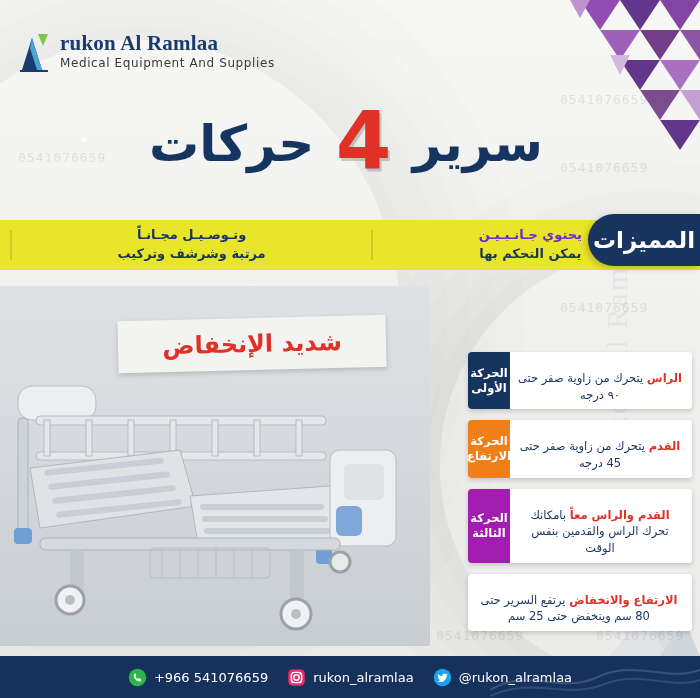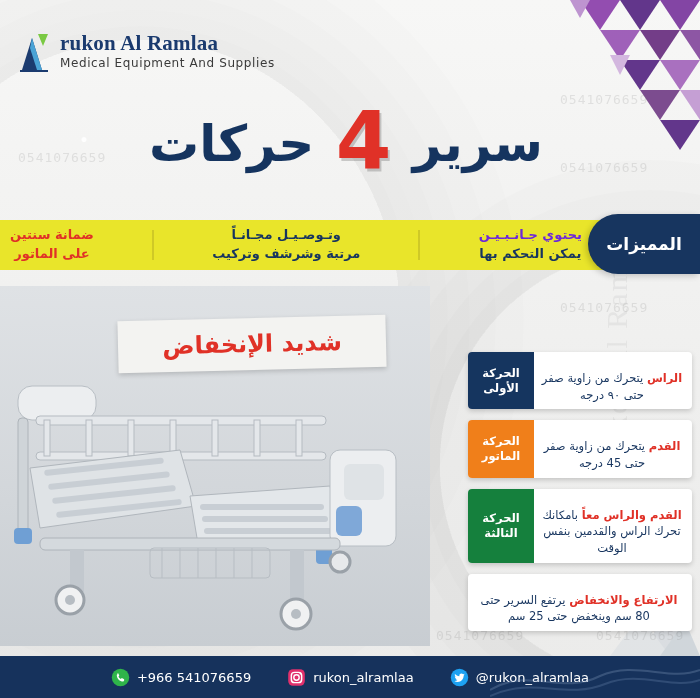--- a/index.html
+++ b/index.html
@@ -78,25 +78,25 @@
     vertical-align:-8px;padding:0 4px;
   }
 
   
   .ribbon{
     position:absolute;left:0;top:220px;width:700px;height:50px;
     background:#e9e52a;
     display:flex;align-items:center;direction:rtl;
   }
   .ribbon-tab{
-    position:absolute;right:0;top:-6px;width:112px;height:60px;
+    position:absolute;right:0;top:-6px;width:112px;height:52px;
     background:#17355f;color:#fff;
     border-top-left-radius:34px;border-bottom-left-radius:34px;
     display:flex;align-items:center;justify-content:center;
-    font-size:17px;font-weight:bold;direction:rtl;
+    font-size:23px;font-weight:bold;direction:rtl;
     box-shadow:-2px 2px 6px rgba(0,0,0,.2);
   }
   .ribbon-items{
     display:flex;direction:rtl;width:100%;padding-right:118px;box-sizing:border-box;
     justify-content:space-between;padding-left:10px;
   }
   .ribbon-item{
     text-align:center;color:#17355f;font-size:13px;font-weight:bold;
     line-height:1.45;direction:rtl;white-space:nowrap;
   }
@@ -121,37 +121,37 @@
   .bed{position:absolute;left:0;top:300px;width:420px;height:340px;}
 
   
   .moves{position:absolute;right:8px;top:352px;width:224px;direction:rtl;}
   .move{
     position:relative;margin-bottom:11px;background:#fff;
     border-radius:4px;box-shadow:0 2px 5px rgba(0,0,0,.18);
     display:flex;align-items:stretch;min-height:46px;
   }
   .move-badge{
-    width:66px;flex:none;color:#fff;font-size:11.5px;font-weight:bold;
+    width:42px;flex:none;color:#fff;font-size:11.5px;font-weight:bold;
     display:flex;align-items:center;justify-content:center;text-align:center;
     line-height:1.3;border-top-left-radius:4px;border-bottom-left-radius:4px;
     order:2;
   }
   .move-text{
     flex:1;padding:18px 9px 6px 7px;font-size:11.5px;line-height:1.45;
     color:#17355f;display:flex;align-items:center;text-align:center;
     justify-content:center;order:1;
   }
   .move-text .kw{color:#e03127;font-weight:bold;}
 
   
   .footer{
     position:absolute;left:0;bottom:0;width:700px;height:42px;
     background:#16325c;color:#fff;
-    display:flex;align-items:center;justify-content:center;gap:36px;
+    display:flex;align-items:center;justify-content:center;gap:19px;
     font-size:13px;
   }
   .fitem{display:flex;align-items:center;gap:7px;white-space:nowrap;}
   .fico{width:19px;height:19px;flex:none;}
   .footer-wave{
     position:absolute;right:0;bottom:0;width:210px;height:42px;opacity:.25;
     pointer-events:none;
   }
 </style>
 </head>
@@ -226,24 +226,20 @@
 
       <div class="sep"></div>
 
       <div class="ribbon-item">
         <div>وتـوصـيـل مجـانـاً</div>
         <div>مرتبة وشرشف وتركيب</div>
       </div>
 
       <div class="sep"></div>
 
-      <div class="ribbon-item" style="color:#e03127">
-        <div>ضمانة سنتين</div>
-        <div>على الماتور</div>
-      </div>
 
     </div>
     <div class="ribbon-tab">المميزات</div>
   </div>
 
   <div class="photo"></div>
 
   <svg class="bed" viewBox="0 0 420 340">
 
     <g>
@@ -315,29 +311,29 @@
         <span>يتحرك من زاوية صفر حتى ٩٠ درجه</span></span>
       </div>
       <div class="move-badge" style="background:#15355f">الحركة الأولى</div>
     </div>
 
     <div class="move">
       <div class="move-text">
         <span><span class="kw">القدم</span>
         <span>يتحرك من زاوية صفر حتى 45 درجه</span></span>
       </div>
-      <div class="move-badge" style="background:#f07f1a">الحركة الماتور</div>
+      <div class="move-badge" style="background:#f07f1a">الحركة الارتفاع</div>
     </div>
 
     <div class="move">
       <div class="move-text">
         <span><span class="kw">القدم والراس معاً</span>
         <span>بامكانك تحرك الراس والقدمين بنفس الوقت</span></span>
       </div>
-      <div class="move-badge" style="background:#15803d">الحركة الثالثة</div>
+      <div class="move-badge" style="background:#a21caf">الحركة الثالثة</div>
     </div>
 
     <div class="move">
       <div class="move-text">
         <span><span class="kw">الارتفاع والانخفاض</span>
         <span>يرتفع السرير حتى 80 سم وينخفض حتى 25 سم</span></span>
       </div>
     </div>
 
   </div>

